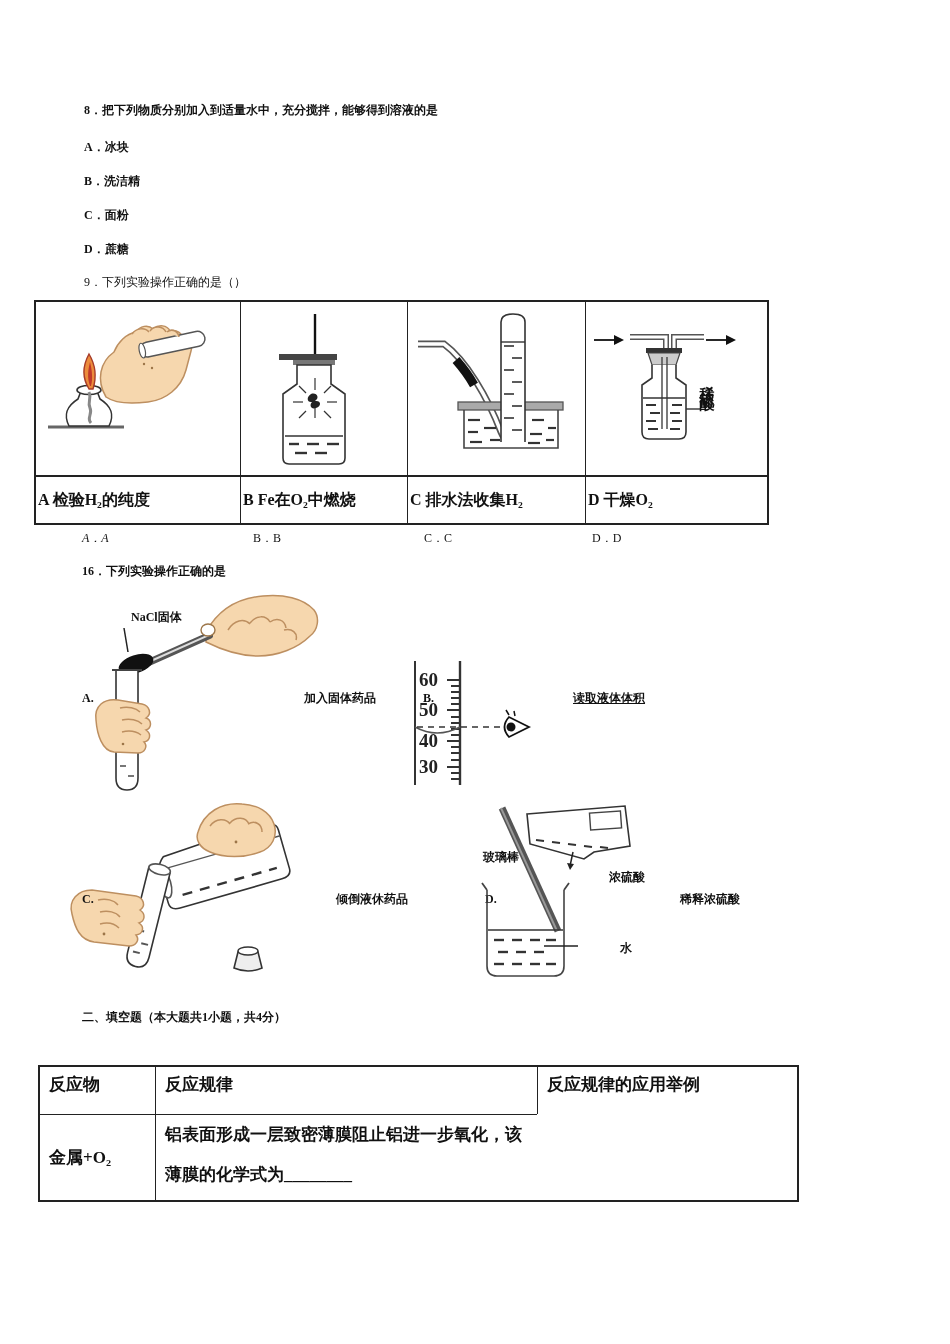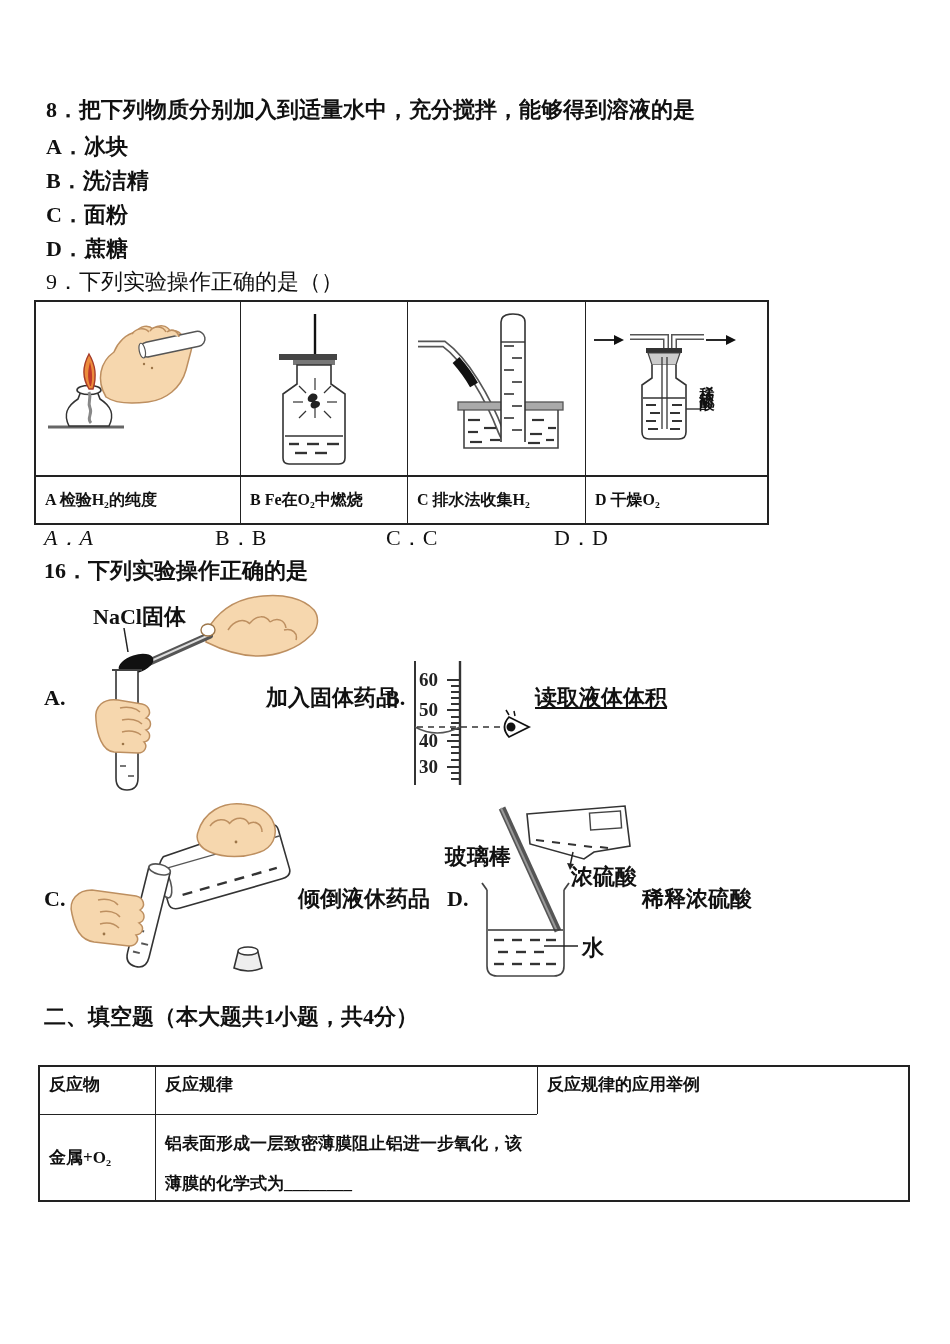--- a/index.html
+++ b/index.html
@@ -1,43 +1,43 @@
 <!DOCTYPE html>
 <html><head>
 <meta charset="utf-8">
 <style>
   html,body{margin:0;padding:0;background:#fff;}
   #page{position:relative;width:950px;height:1344px;background:#ffffff;overflow:hidden;
         font-family:"Liberation Serif","DejaVu Serif",serif;color:#111;}
-  .t{position:absolute;white-space:nowrap;font-size:22px;line-height:20px;}
+  .t{position:absolute;white-space:nowrap;font-size:12px;line-height:20px;margin-left:38px;}
   .b{font-weight:bold;}
   .fig{position:absolute;}
   svg{display:block;overflow:visible;}
   .ink{stroke:#444;fill:none;stroke-width:1.6;}
   .ink2{stroke:#333;fill:#fff;stroke-width:1.6;}
   .hand{fill:#f6d7ae;stroke:#bd8f60;stroke-width:1.5;}
   
   #q9table{position:absolute;left:34px;top:300px;width:735px;border:2px solid #222;
            display:grid;grid-template-columns:204px 167px 178px 182px;grid-template-rows:173px 48px;
            box-sizing:border-box;background:#fff;}
   #q9table .cell{border-left:1.5px solid #222;position:relative;box-sizing:border-box;}
   #q9table .cell.first{border-left:none;}
-  #q9table .cap{border-top:2px solid #222;display:flex;align-items:center;padding-left:9px;
+  #q9table .cap{border-top:2px solid #222;display:flex;align-items:center;padding-left:2px;
                 font-weight:bold;font-size:16px;}
   
   .vlabel{position:absolute;writing-mode:vertical-rl;text-orientation:upright;
           font-size:15px;font-weight:bold;letter-spacing:5px;line-height:16px;}
   
-  #q11table{position:absolute;left:38px;top:1065px;width:872px;border:2px solid #222;
+  #q11table{position:absolute;left:38px;top:1065px;width:761px;border:2px solid #222;
             display:grid;grid-template-columns:115px 382px 375px;grid-template-rows:47px 86px;
             box-sizing:border-box;font-weight:bold;font-size:17px;background:#fff;}
   #q11table .c{border-left:1.5px solid #222;box-sizing:border-box;padding:6px 9px;}
   #q11table .c.first{border-left:none;}
   #q11table .body{border-top:1.5px solid #222;display:flex;align-items:center;}
-  #q11table .ex{display:block;padding-top:9px;}
+  #q11table .ex{display:block;padding-top:0;}
   #q11table .ex span{display:block;line-height:40px;white-space:nowrap;}
 </style>
 </head>
 <body>
 
 <div id="page">
 
   <div class="t b" style="left:46px;top:100px;">8．把下列物质分别加入到适量水中，充分搅拌，能够得到溶液的是</div>
   <div class="t b" style="left:46px;top:137px;">A．冰块</div>
   <div class="t b" style="left:46px;top:171px;">B．洗洁精</div>

